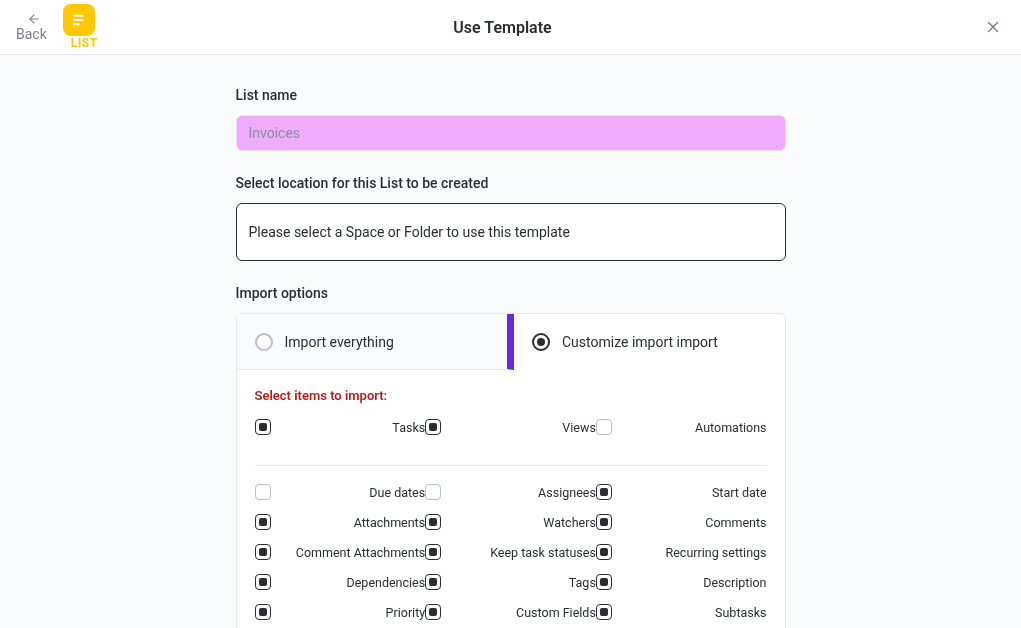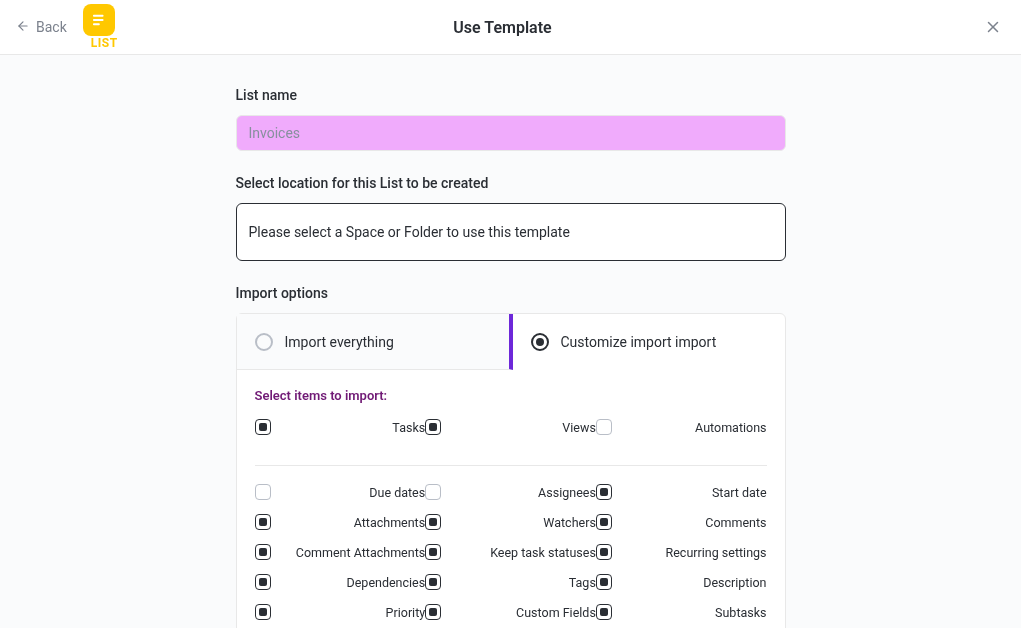--- a/index.html
+++ b/index.html
@@ -15,23 +15,24 @@
       height: 55px;
       border-bottom: 1px solid #e8e8e8;
       display: flex;
       align-items: center;
       position: relative;
       padding: 0 16px;
       background: #fff;
     }
     .back-group {
       display: flex;
-      align-items: flex-start;
+      align-items: flex-end;
       cursor: pointer;
       color: #7c828d;
+      flex-direction: column;
     }
     .back-arrow {
       width: 14px;
       height: 14px;
       margin-right: 6px;
     }
     .back-label {
       font-size: 14px;
       color: #7c828d;
     }
@@ -132,21 +133,21 @@
       height: 56px;
     }
     .import-tab {
       flex: 1;
       display: flex;
       align-items: center;
       padding: 0 18px;
       cursor: pointer;
     }
     .import-tab.left {
-      border-right: 4px solid #6d28d9;
+      border-right: 7px solid #6d28d9;
       border-bottom: 1px solid #e8e8e8;
       background: #fafbfc;
     }
     .radio {
       width: 18px;
       height: 18px;
       border: 2px solid #b9bec7;
       border-radius: 50%;
       margin-right: 12px;
       display: flex;
@@ -165,21 +166,21 @@
     .import-tab-label {
       font-size: 14px;
       color: #2a2e34;
     }
     .items-area {
       padding: 18px 18px 10px 18px;
     }
     .items-heading {
       font-size: 13px;
       font-weight: 600;
-      color: #701a75;
+      color: #b91c1c;
       margin-bottom: 16px;
     }
     .top-row {
       display: flex;
       margin-bottom: 16px;
     }
     .col {
       flex: 1;
       min-width: 0;
     }

